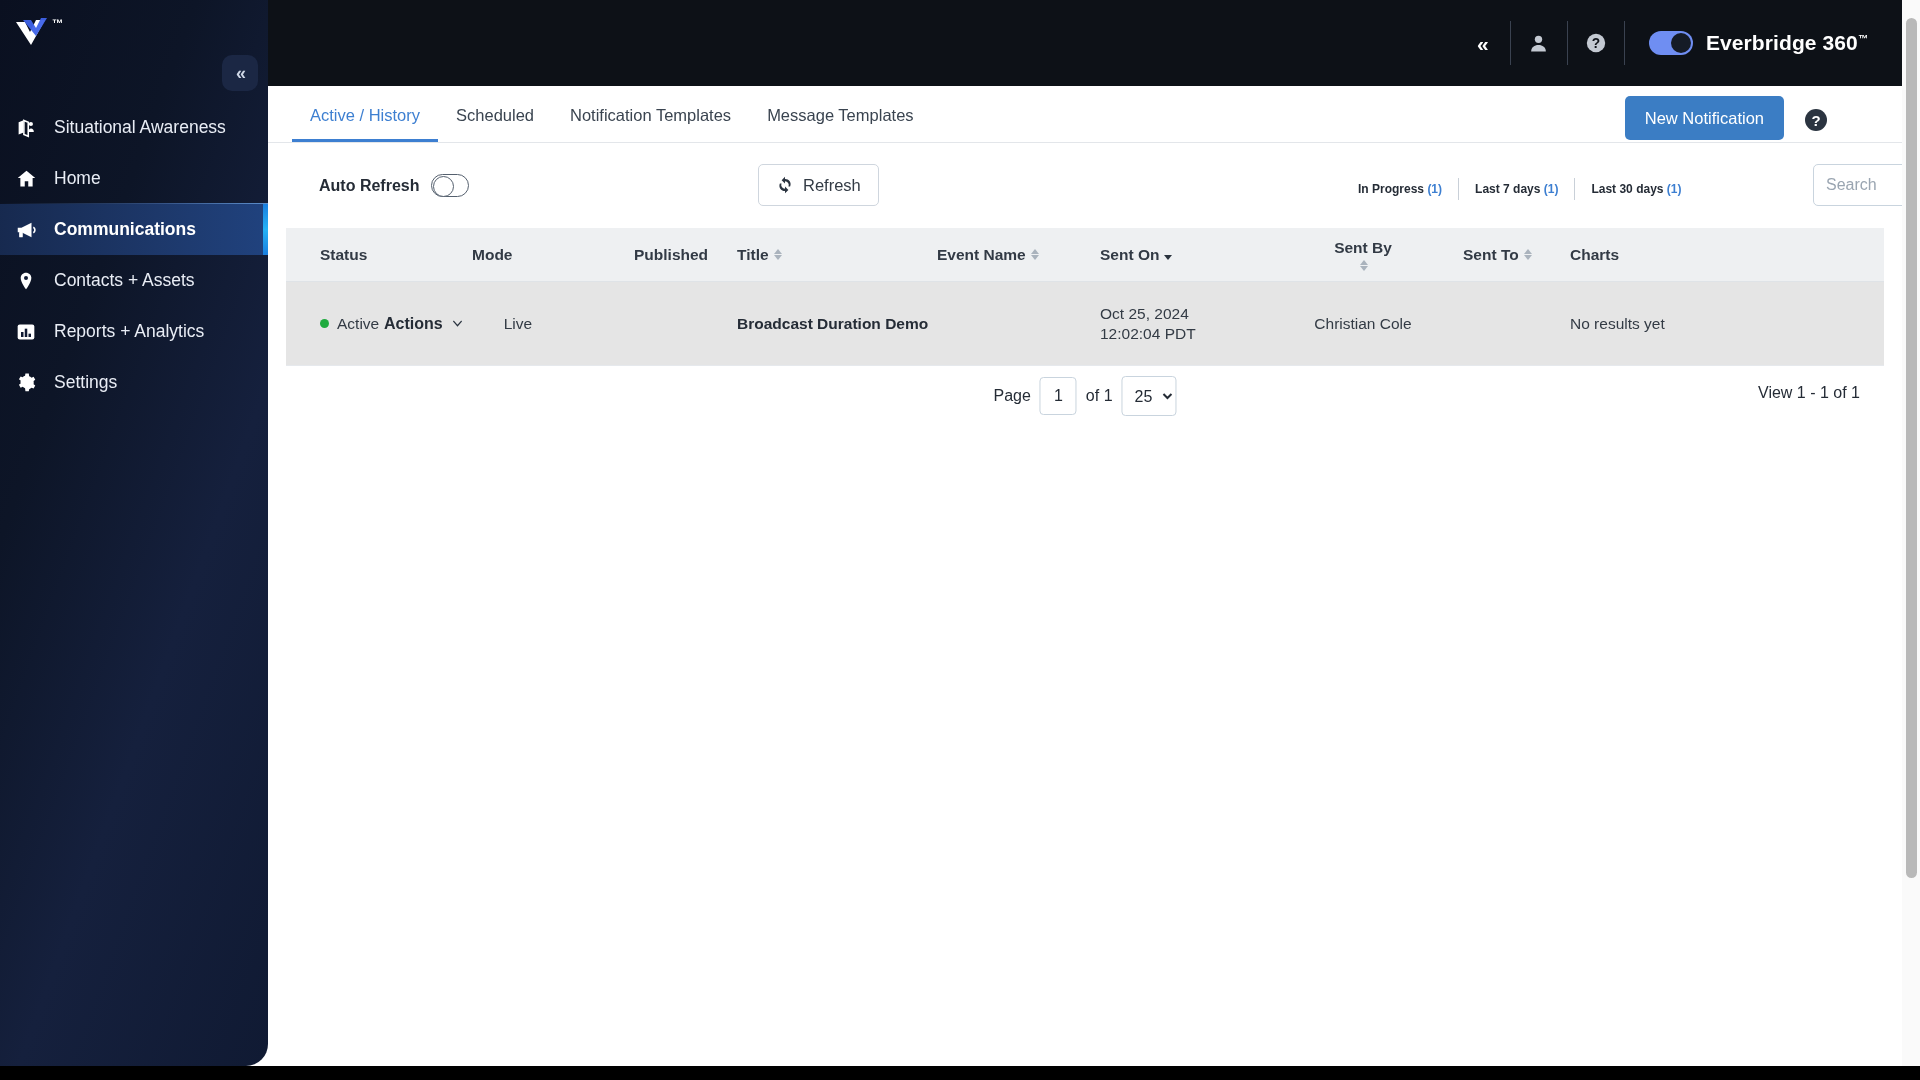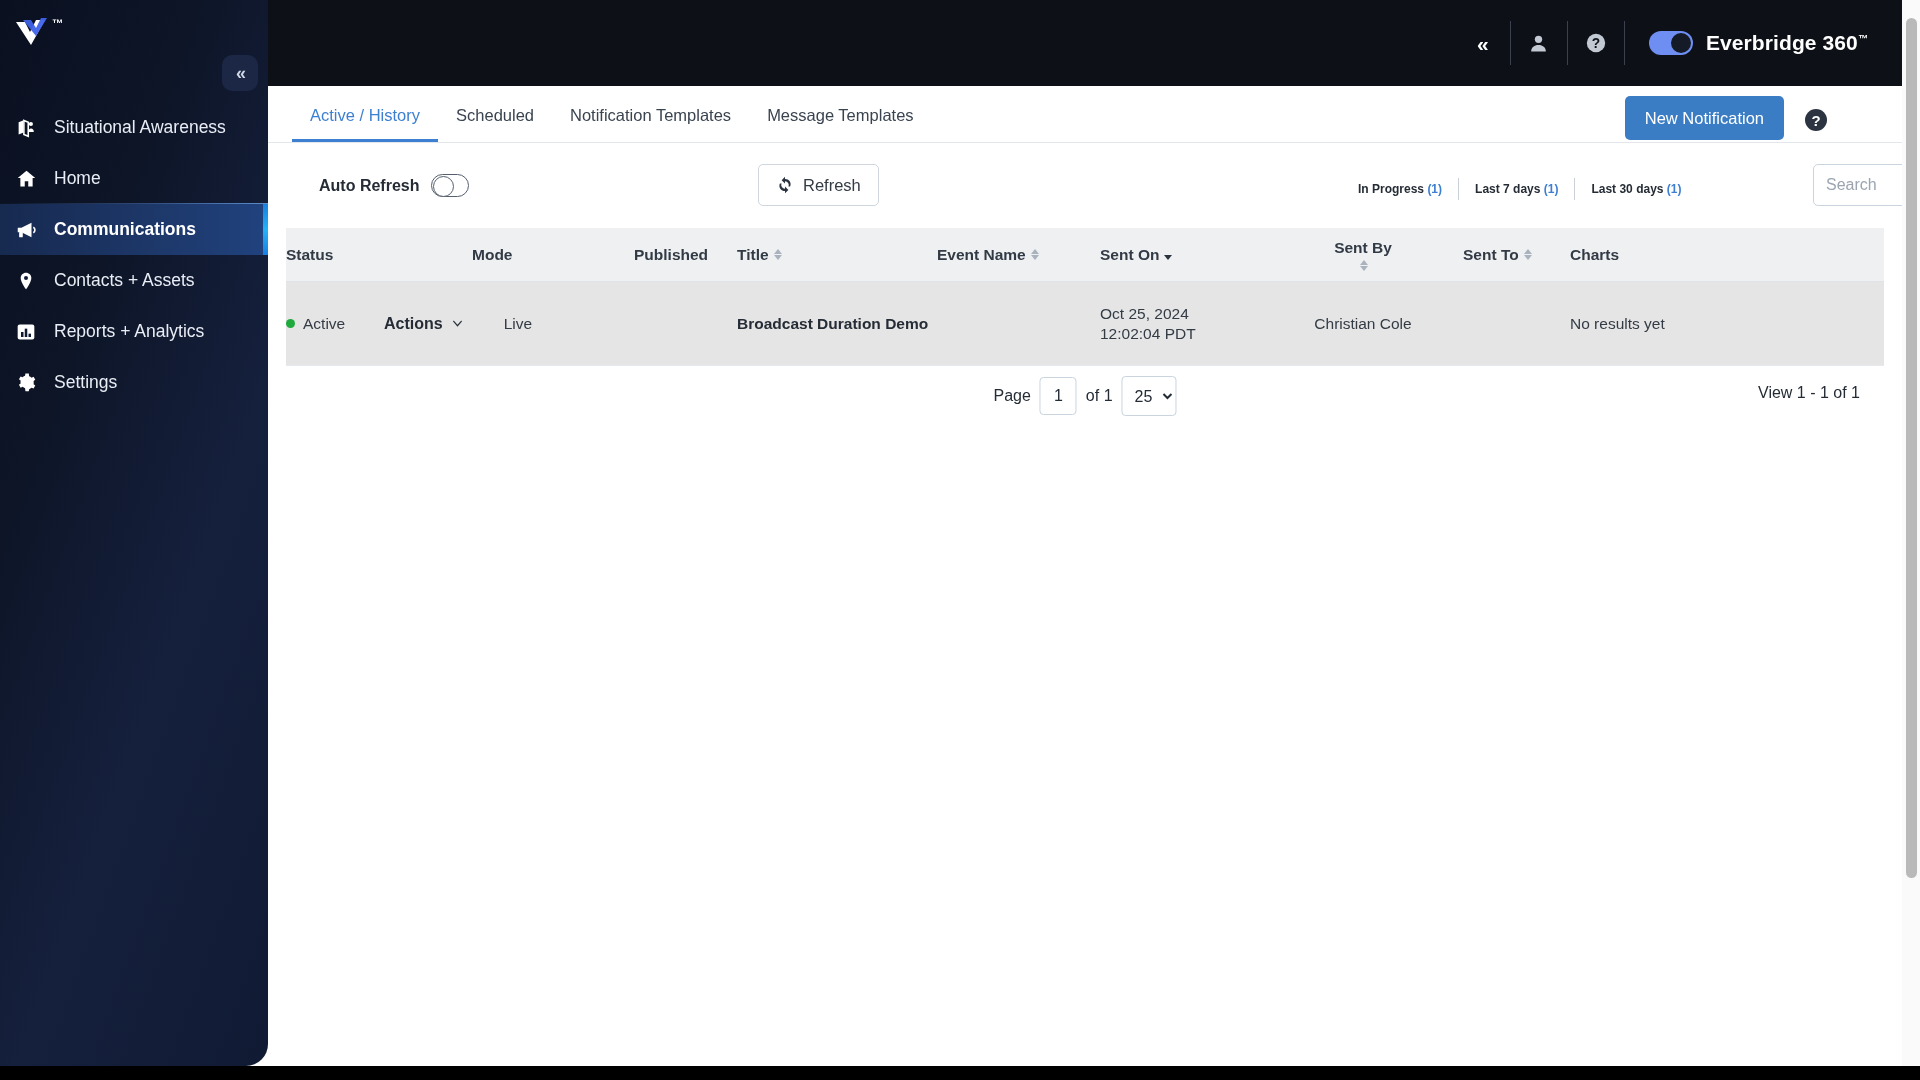--- a/index.html
+++ b/index.html
@@ -247,21 +247,21 @@
     display: flex; align-items: center;
     height: 84px;
     background: #e5e5e5;
     border-bottom: 1px solid #e6e9ed;
   }
   .td {
     font-size: 15.5px; color: #333b45;
     display: flex; align-items: center;
     white-space: nowrap;
   }
-  .c-status { width: 186px; padding-left: 0; }
+  .c-status { width: 186px; padding-left: 34px; }
   .c-mode   { width: 162px; }
   .c-published { width: 103px; }
   .c-title  { width: 200px; }
   .c-event  { width: 163px; }
   .c-senton { width: 163px; }
   .c-sentby { width: 200px; flex-direction: column; }
   .c-sentto { width: 107px; }
   .c-charts { width: 150px; }
 
   .status-dot {

